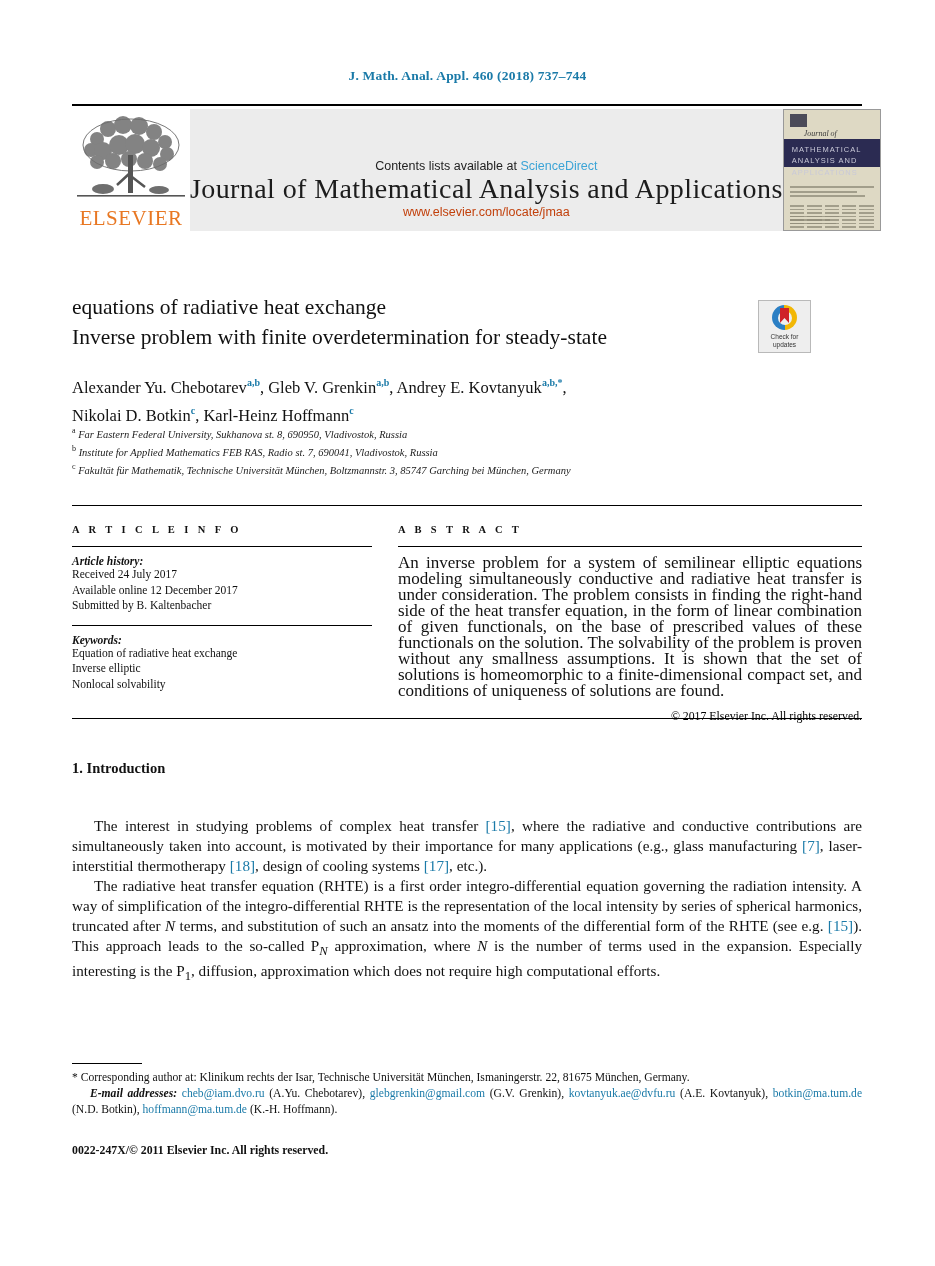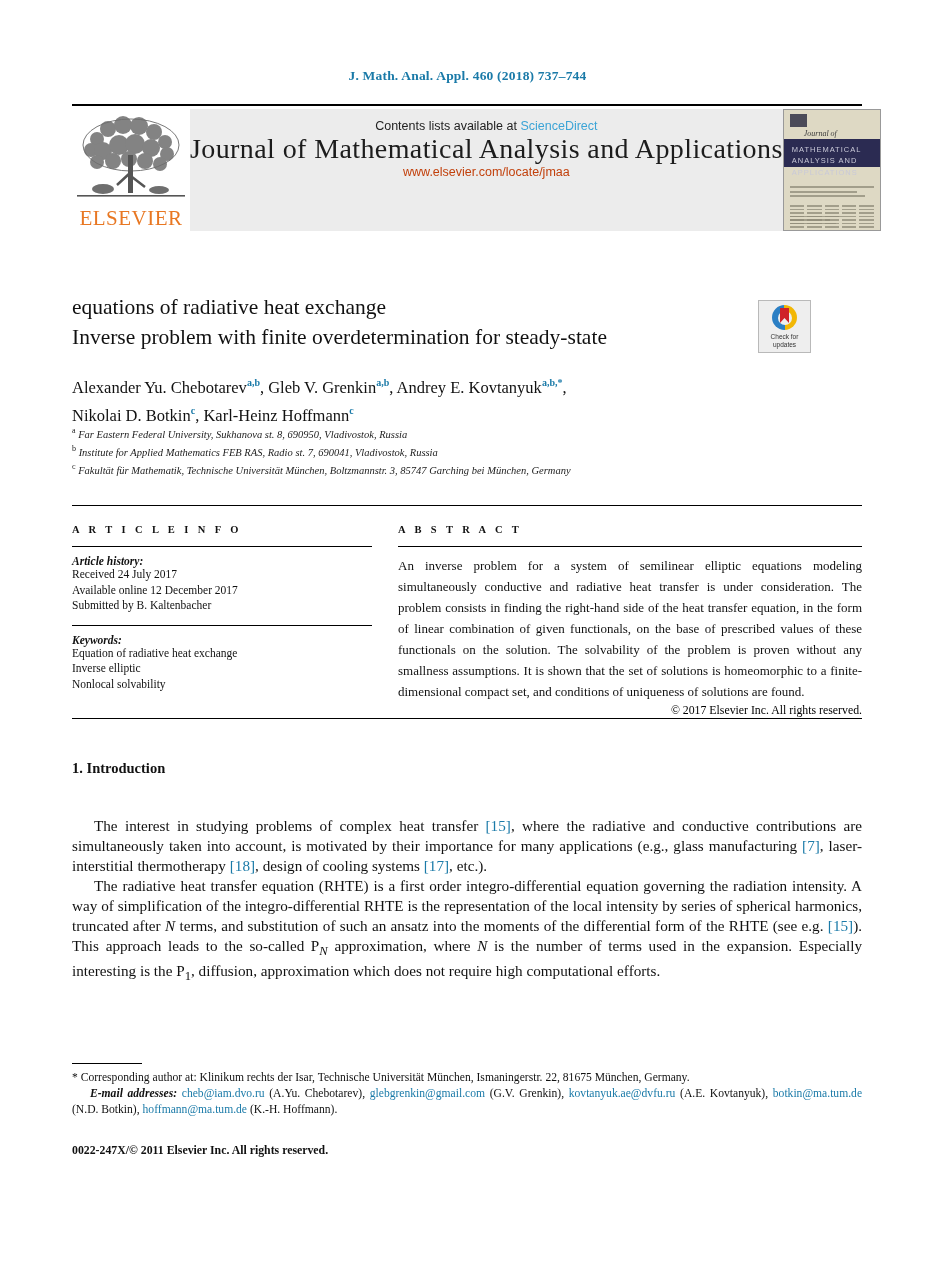--- a/index.html
+++ b/index.html
@@ -76,21 +76,21 @@
     color: #e87722;
     line-height: 1;
     font-weight: 400;
   }
   .center-band {
     flex: 1 1 auto;
     background: #ececec;
     position: relative;
     display: flex;
     flex-direction: column;
-    justify-content: flex-start;
+    justify-content: flex-end;
     align-items: center;
     padding: 10px 0 12px 0;
     box-sizing: border-box;
   }
   .contents-line {
     font-family: "Liberation Sans", sans-serif;
     font-size: 12.5px;
     color: #222;
   }
   .contents-line .sd {
@@ -319,30 +319,30 @@
   }
   .meta-line {
     font-family: "Liberation Serif", serif;
     font-size: 11.5px;
     line-height: 15.5px;
     color: #111;
   }
   .kw-block { margin-top: 2px; }
   .abstract-body {
     font-family: "Liberation Serif", serif;
-    font-size: 13px;
-    line-height: 21px;
+    font-size: 17px;
+    line-height: 16px;
     color: #111;
     text-align: justify;
   }
   .copyright {
     text-align: right;
     font-family: "Liberation Serif", serif;
     font-size: 11.8px;
-    margin-top: 1px;
+    margin-top: 10px;
   }
 
   
   .intro-head {
     position: absolute;
     top: 760px;
     left: 72px;
     font-family: "Liberation Serif", serif;
     font-weight: bold;
     font-size: 14.5px;

